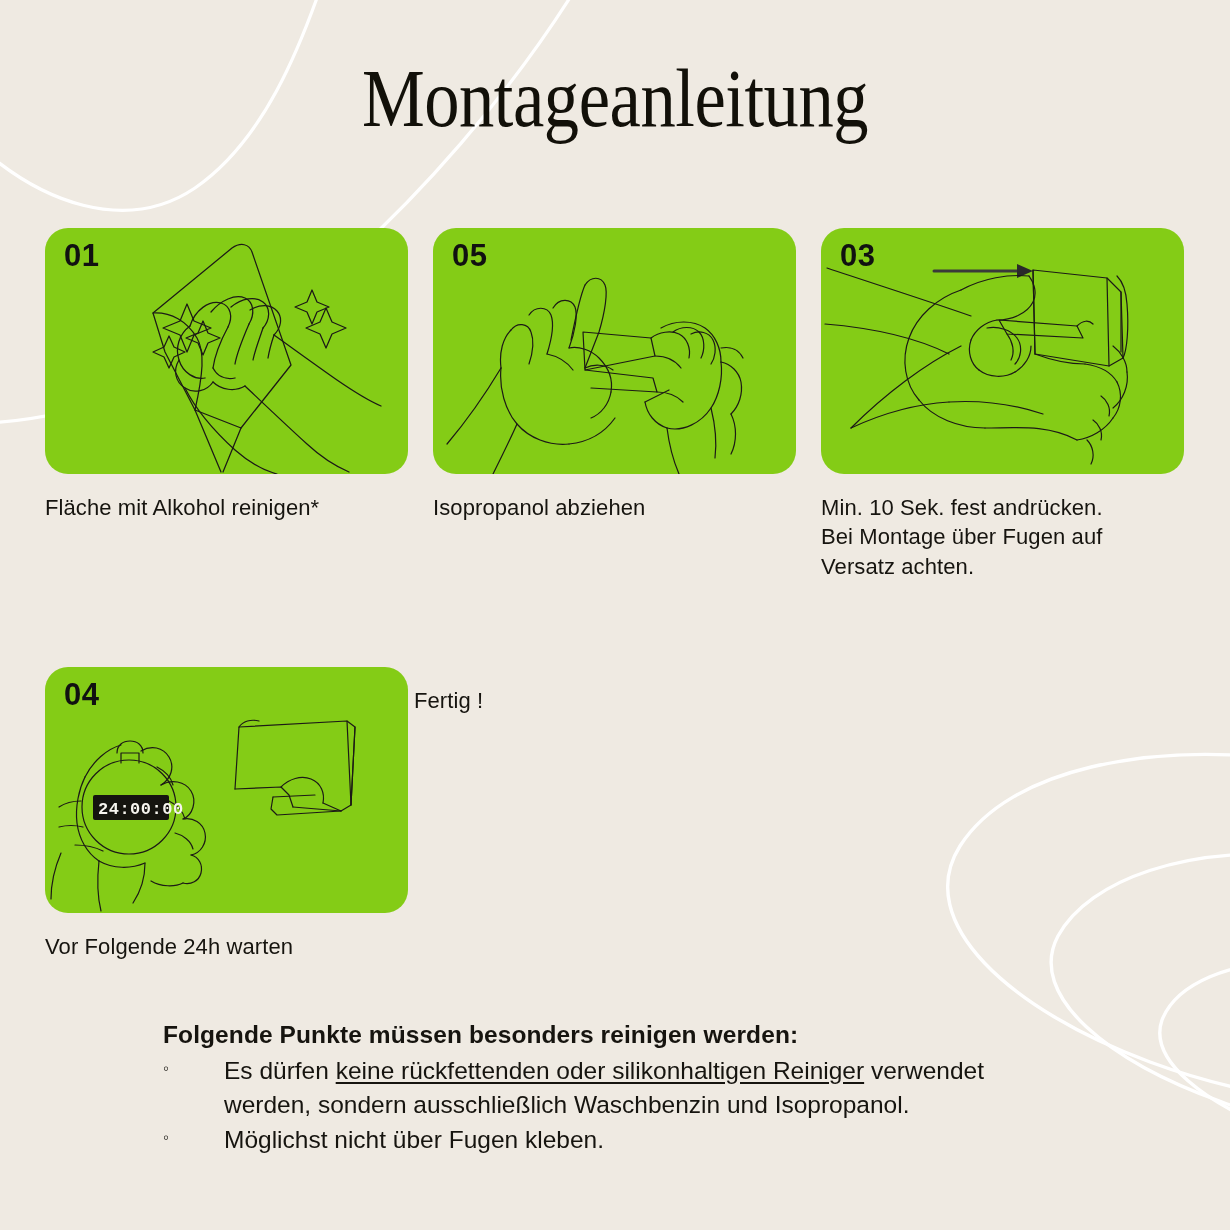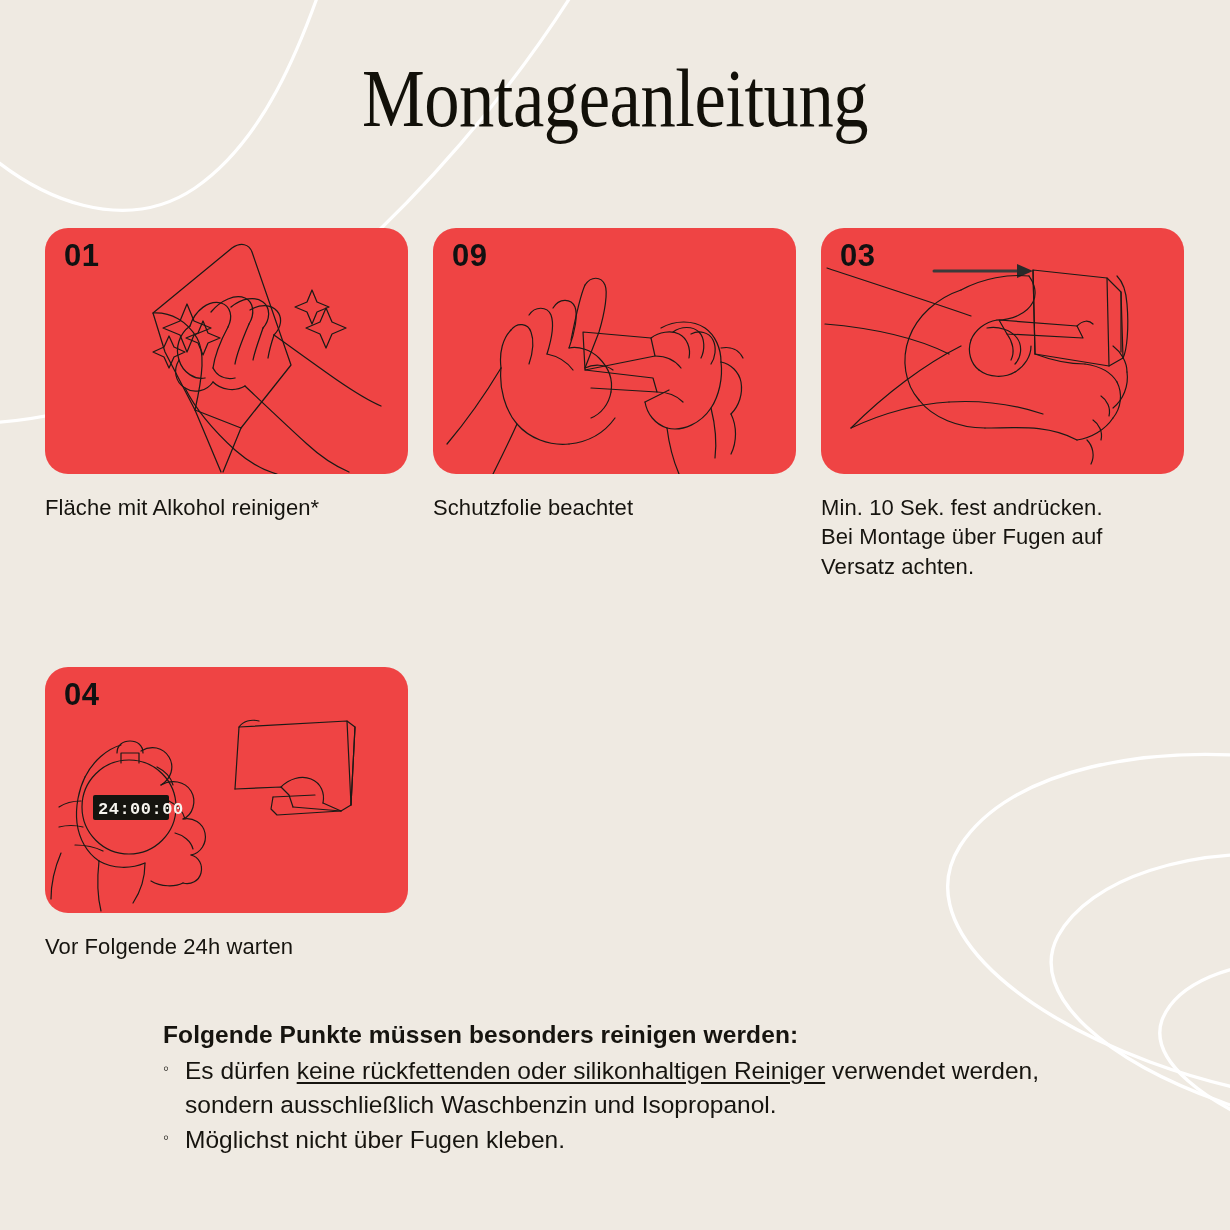--- a/index.html
+++ b/index.html
@@ -60,21 +60,21 @@
   }
   .row-2 { margin-top: 86px; gap: 6px; }
   .step {
     width: 363px;
     display: block;
   }
   .card {
     position: relative;
     width: 363px;
     height: 246px;
-    background: #ef4444;
+    background: #84cc16;
     border-radius: 23px;
     overflow: hidden;
   }
   .step-num {
     position: absolute;
     left: 19px;
     top: 10px;
     font-size: 31px;
     font-weight: bold;
     letter-spacing: 0.5px;
@@ -116,21 +116,21 @@
     align-items: flex-start;
     margin-top: 2px;
   }
   .note-bullet {
     width: 22px;
     flex: 0 0 22px;
     font-size: 17px;
     line-height: 1.72;
     color: #16140f;
   }
-  .note-text { flex: 1; }
+  .note-text { flex: 1; margin-left: 39px; }
   .note-text u {
     text-decoration: underline;
     text-underline-offset: 3px;
   }
 </style>
 </head>
 <body>
 
 <div id="page">
 
@@ -186,21 +186,21 @@
               <path d="M262 74 L267 62 L272 74 L284 79 L272 84 L267 96 L262 84 L250 79 Z"></path>
               <path d="M275 94 L281 80 L287 94 L301 100 L287 106 L281 120 L275 106 L261 100 Z"></path>
             </g>
           </svg>
         </div>
         <div class="caption">Fläche mit Alkohol reinigen*</div>
       </div>
 
       <div class="step">
         <div class="card">
-          <div class="step-num">09</div>
+          <div class="step-num">05</div>
           <svg class="art" viewBox="0 0 363 246" fill="none">
             <g stroke="#1c1a16" stroke-width="1.2" fill="none" stroke-linejoin="round" stroke-linecap="round">
 
               <path d="M152 57 C158 48 168 48 172 57 C175 64 172 84 166 104 L152 140"></path>
               <path d="M152 57 C147 68 142 92 138 112"></path>
               <path d="M120 80 C126 70 138 70 142 79 C145 87 142 104 136 120"></path>
               <path d="M96 87 C102 78 114 78 118 87 C121 95 119 110 114 126"></path>
               <path d="M78 102 C84 94 95 95 98 104 C101 112 100 124 96 136"></path>
               <path d="M78 102 C70 110 66 124 68 140"></path>
 
@@ -226,21 +226,21 @@
               <path d="M222 128 C232 128 242 132 248 140"></path>
               <path d="M224 164 C234 164 244 168 250 174"></path>
               <path d="M288 134 C298 136 306 144 308 154 C310 166 306 178 298 186"></path>
               <path d="M298 186 C304 198 304 214 298 226"></path>
               <path d="M278 180 C282 196 284 214 282 230"></path>
               <path d="M234 200 C236 216 240 232 246 246"></path>
               <path d="M288 120 C298 118 306 122 310 130"></path>
             </g>
           </svg>
         </div>
-        <div class="caption">Schutzfolie beachtet</div>
+        <div class="caption">Isopropanol abziehen</div>
       </div>
 
       <div class="step">
         <div class="card">
           <div class="step-num">03</div>
           <svg class="art" viewBox="0 0 363 246" fill="none">
 
             <g stroke="#3a3a3a" stroke-width="3" fill="none" stroke-linecap="round">
               <path d="M113 43 L196 43"></path>
             </g>
@@ -338,20 +338,21 @@
               <path d="M228 130 L270 128"></path>
               <path d="M310 60 L306 138"></path>
               <path d="M248 140 L296 144"></path>
             </g>
           </svg>
         </div>
         <div class="caption">Vor Folgende 24h warten</div>
       </div>
 
       <div class="step">
+        <div class="caption">Fertig !</div>
       </div>
 
       <div class="step"></div>
 
     </div>
   </div>
 
   <div class="notes">
     <div class="notes-heading">Folgende Punkte müssen besonders reinigen werden:</div>
 

